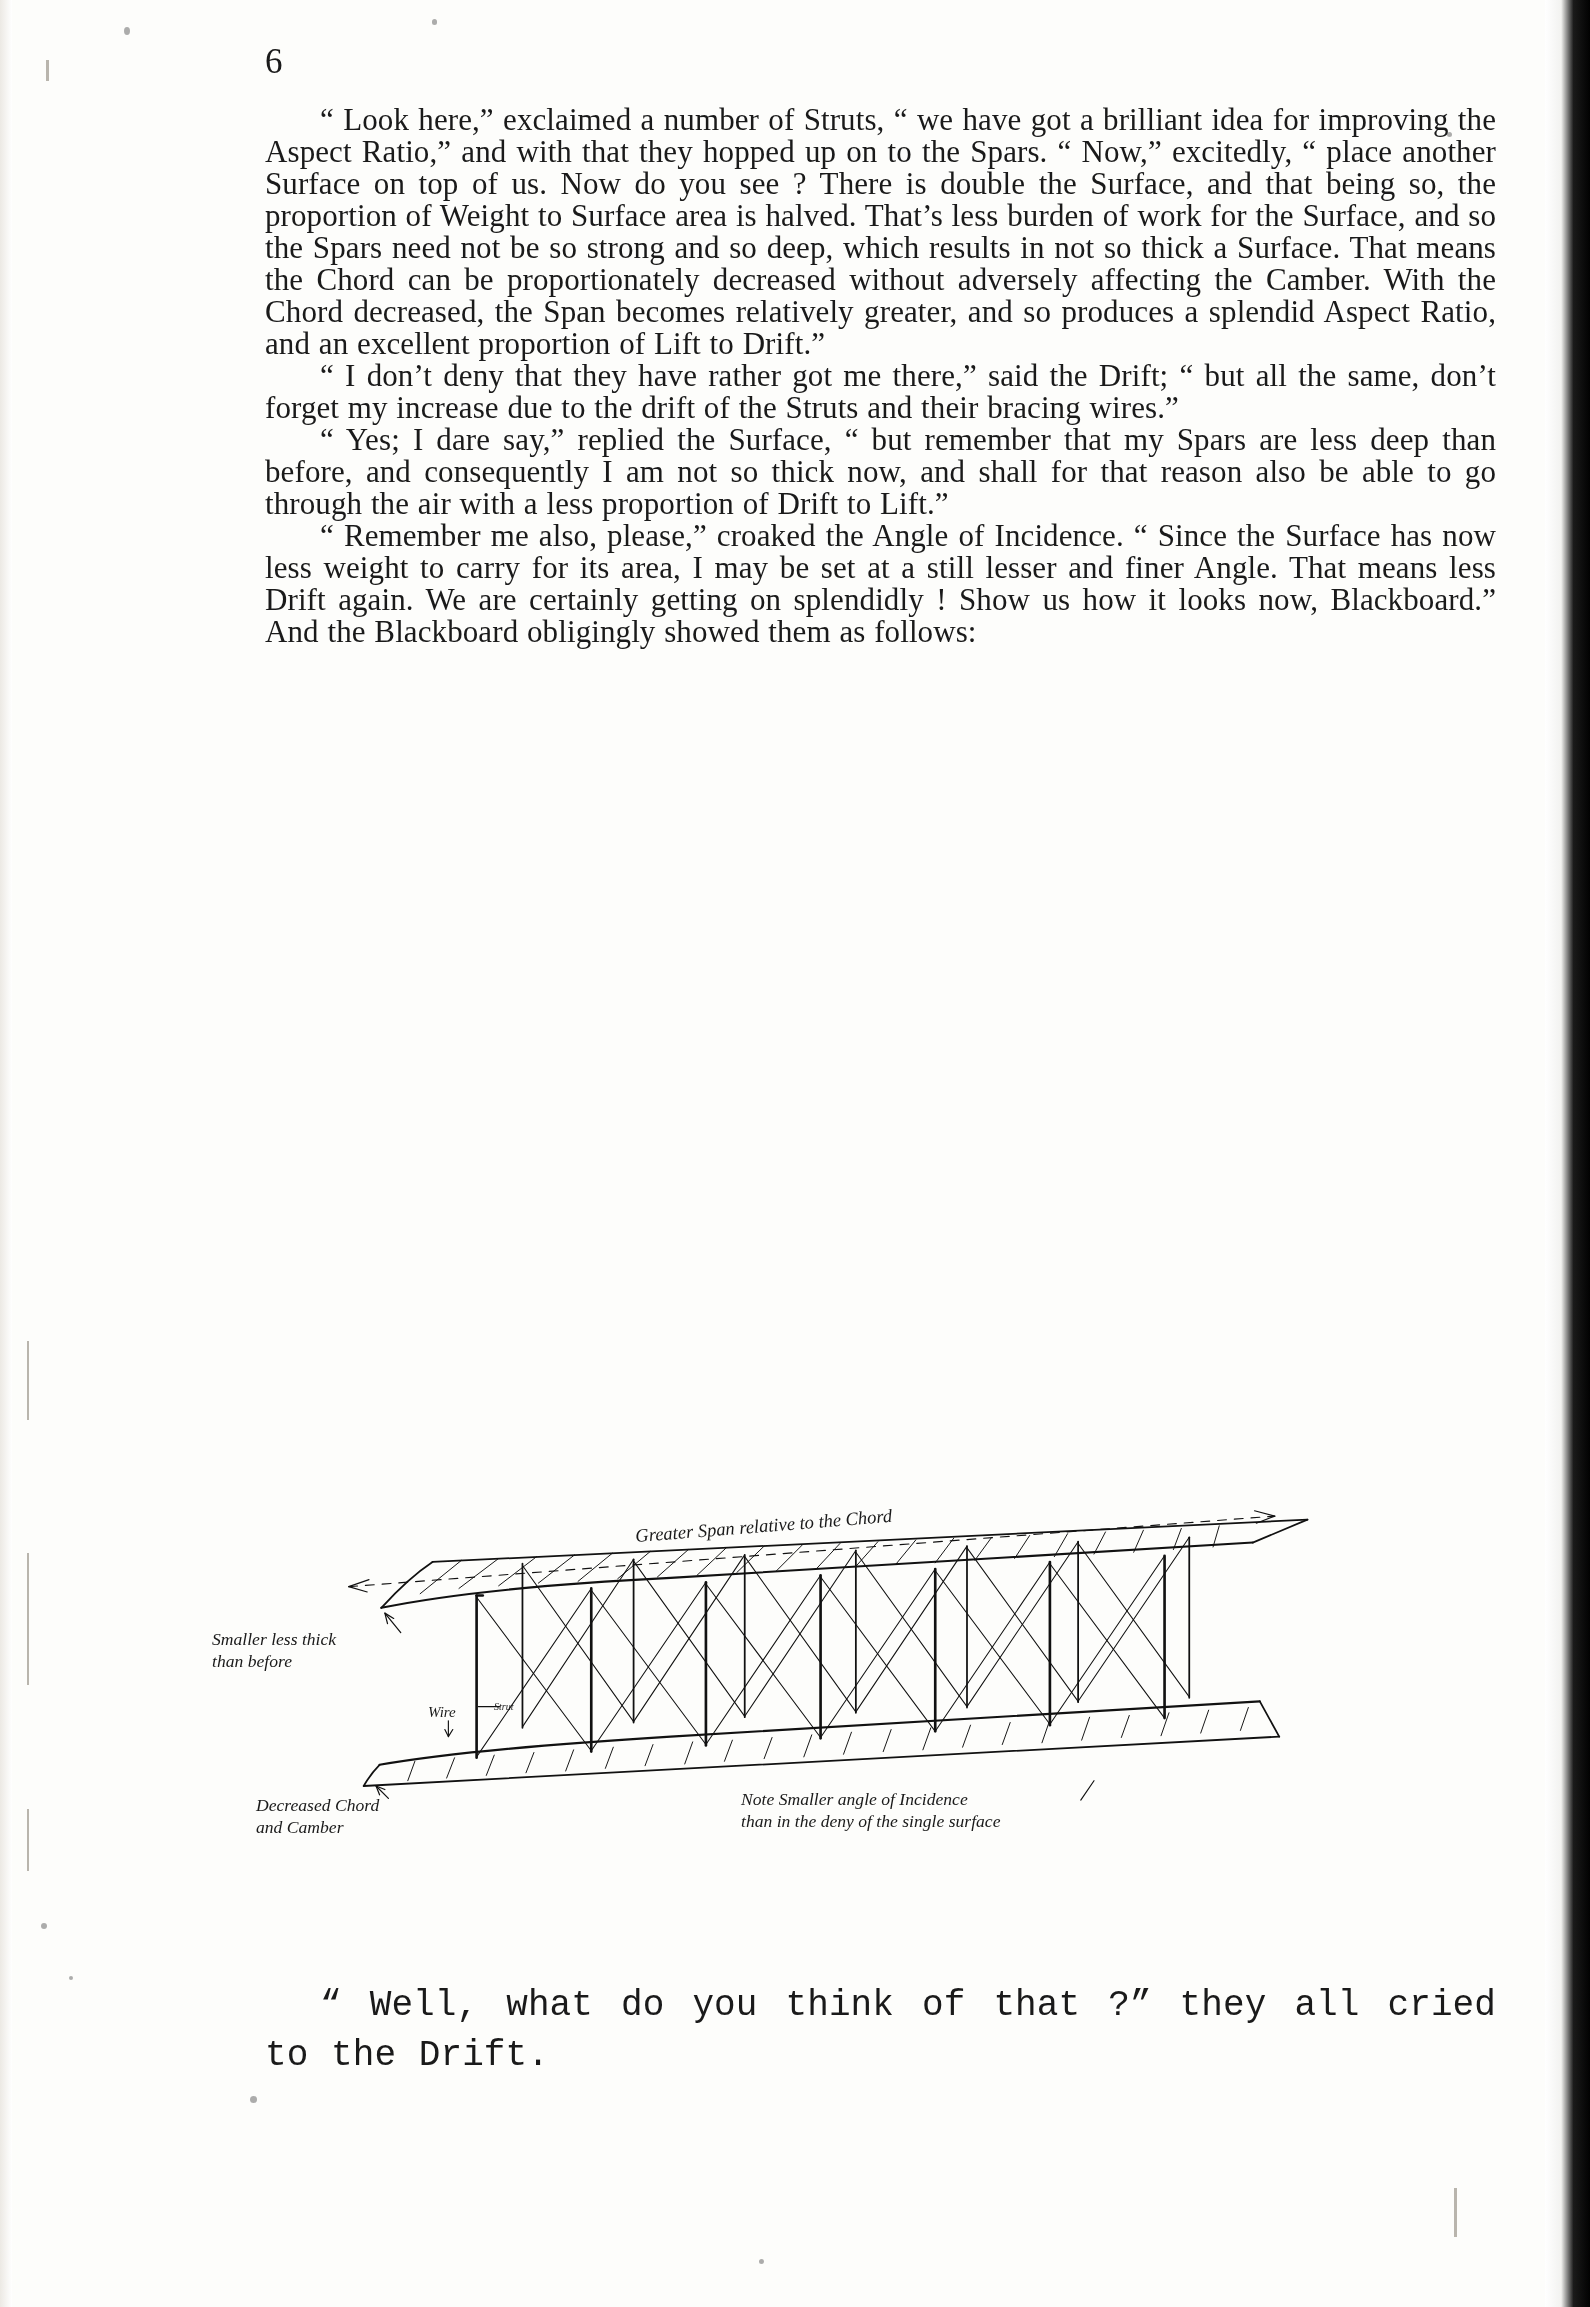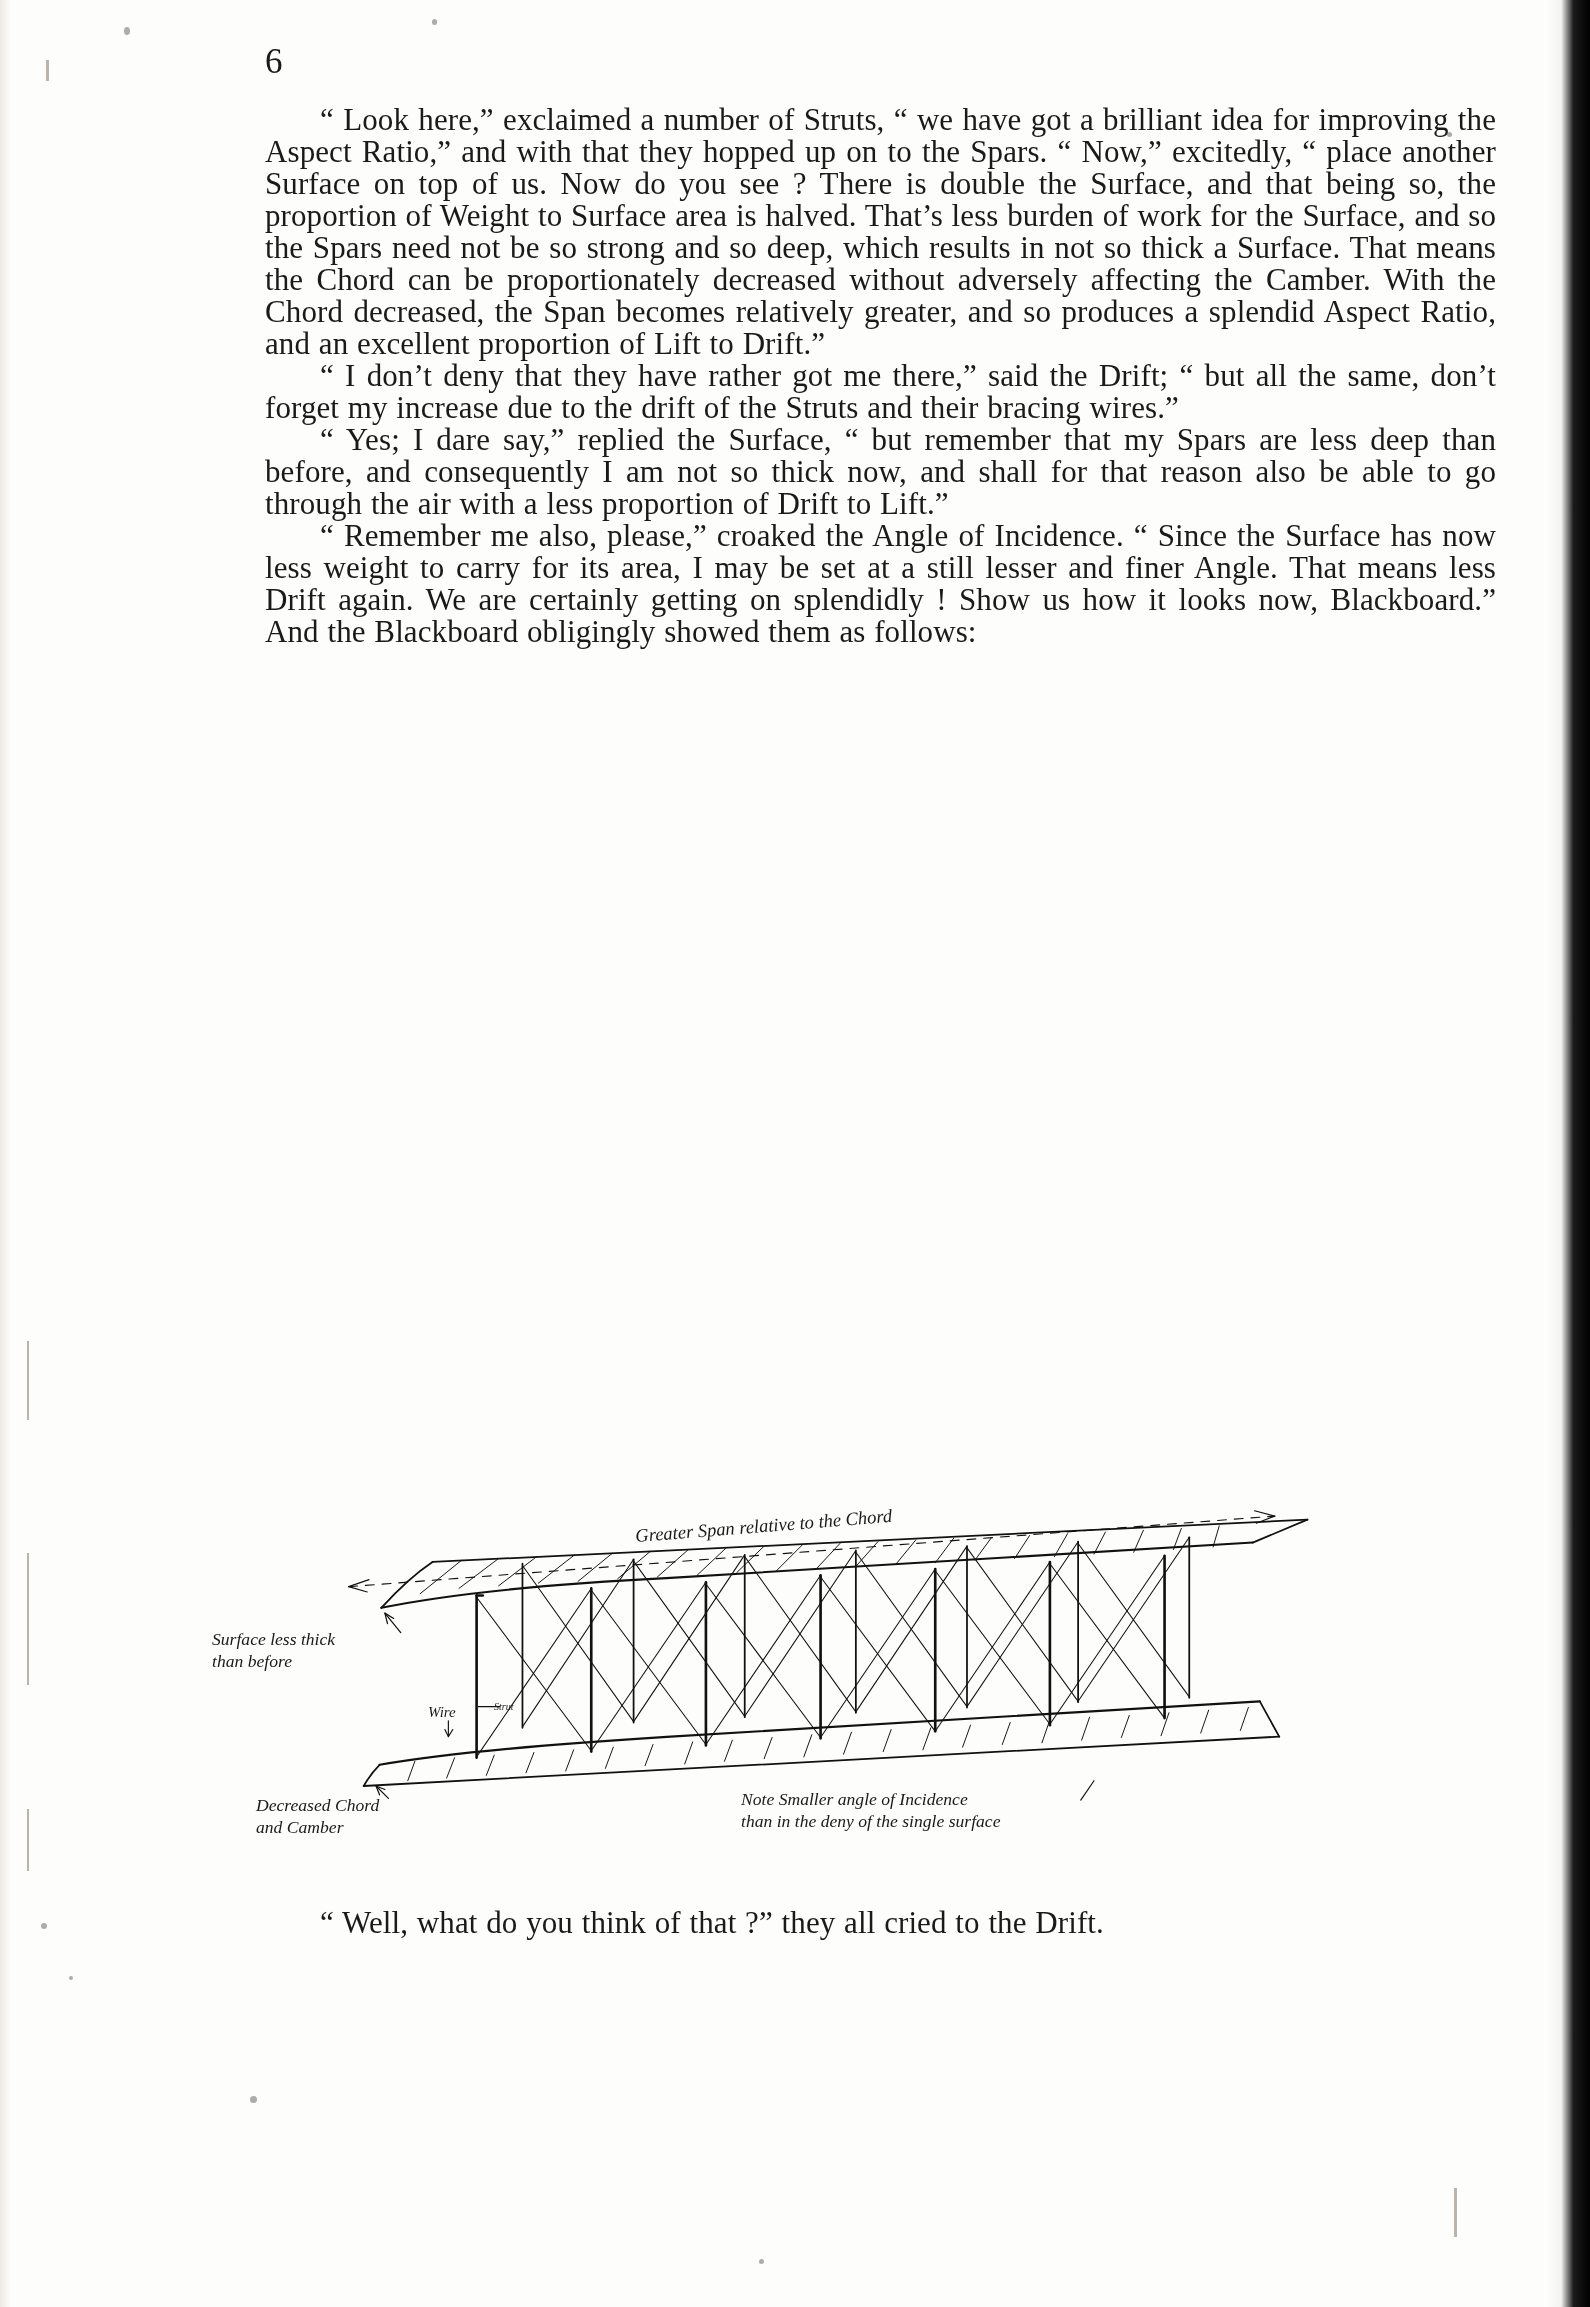--- a/index.html
+++ b/index.html
@@ -103,28 +103,29 @@
     letter-spacing: 0.1px;
     word-spacing: 0.9px;
   }
   .body-text p {
     margin: 0;
     text-indent: 55px;
   }
 
   .lower-text {
     position: absolute;
-    top: 1898px;
+    top: 1981px;
     left: 0;
     width: 1231px;
-    font-size: 31px;
+    font-size: 36px;
     line-height: 50px;
     text-align: justify;
     letter-spacing: 0.1px;
     word-spacing: 0.9px;
+    font-family: Liberation Mono, monospace;
   }
   .lower-text p {
     margin: 0;
     text-indent: 55px;
   }
   .lower-text p.last {
     text-align: justify;
   }
 
   
@@ -320,21 +321,21 @@
           <path d="M200 338 L 186 324" stroke-width="1.4"></path>
           <path d="M186 324 L 196 328 M186 324 L 190 334" stroke-width="1.4"></path>
 
           <path d="M985 340 L 1000 318" stroke-width="1.3"></path>
         </g>
       </svg>
 
       <div class="fig-label" id="lbl-span">Greater Span relative to the Chord</div>
 
       <div class="fig-label" id="lbl-surface">
-        <span>Surface less thick</span><br>
+        <span>Smaller less thick</span><br>
         <span>than before</span>
       </div>
 
       <div class="fig-label small" id="lbl-wire">Wire</div>
       <div class="fig-label small" id="lbl-strut">Strut</div>
 
       <div class="fig-label" id="lbl-chord">
         <span>Decreased Chord</span><br>
         <span>and Camber</span>
       </div>

